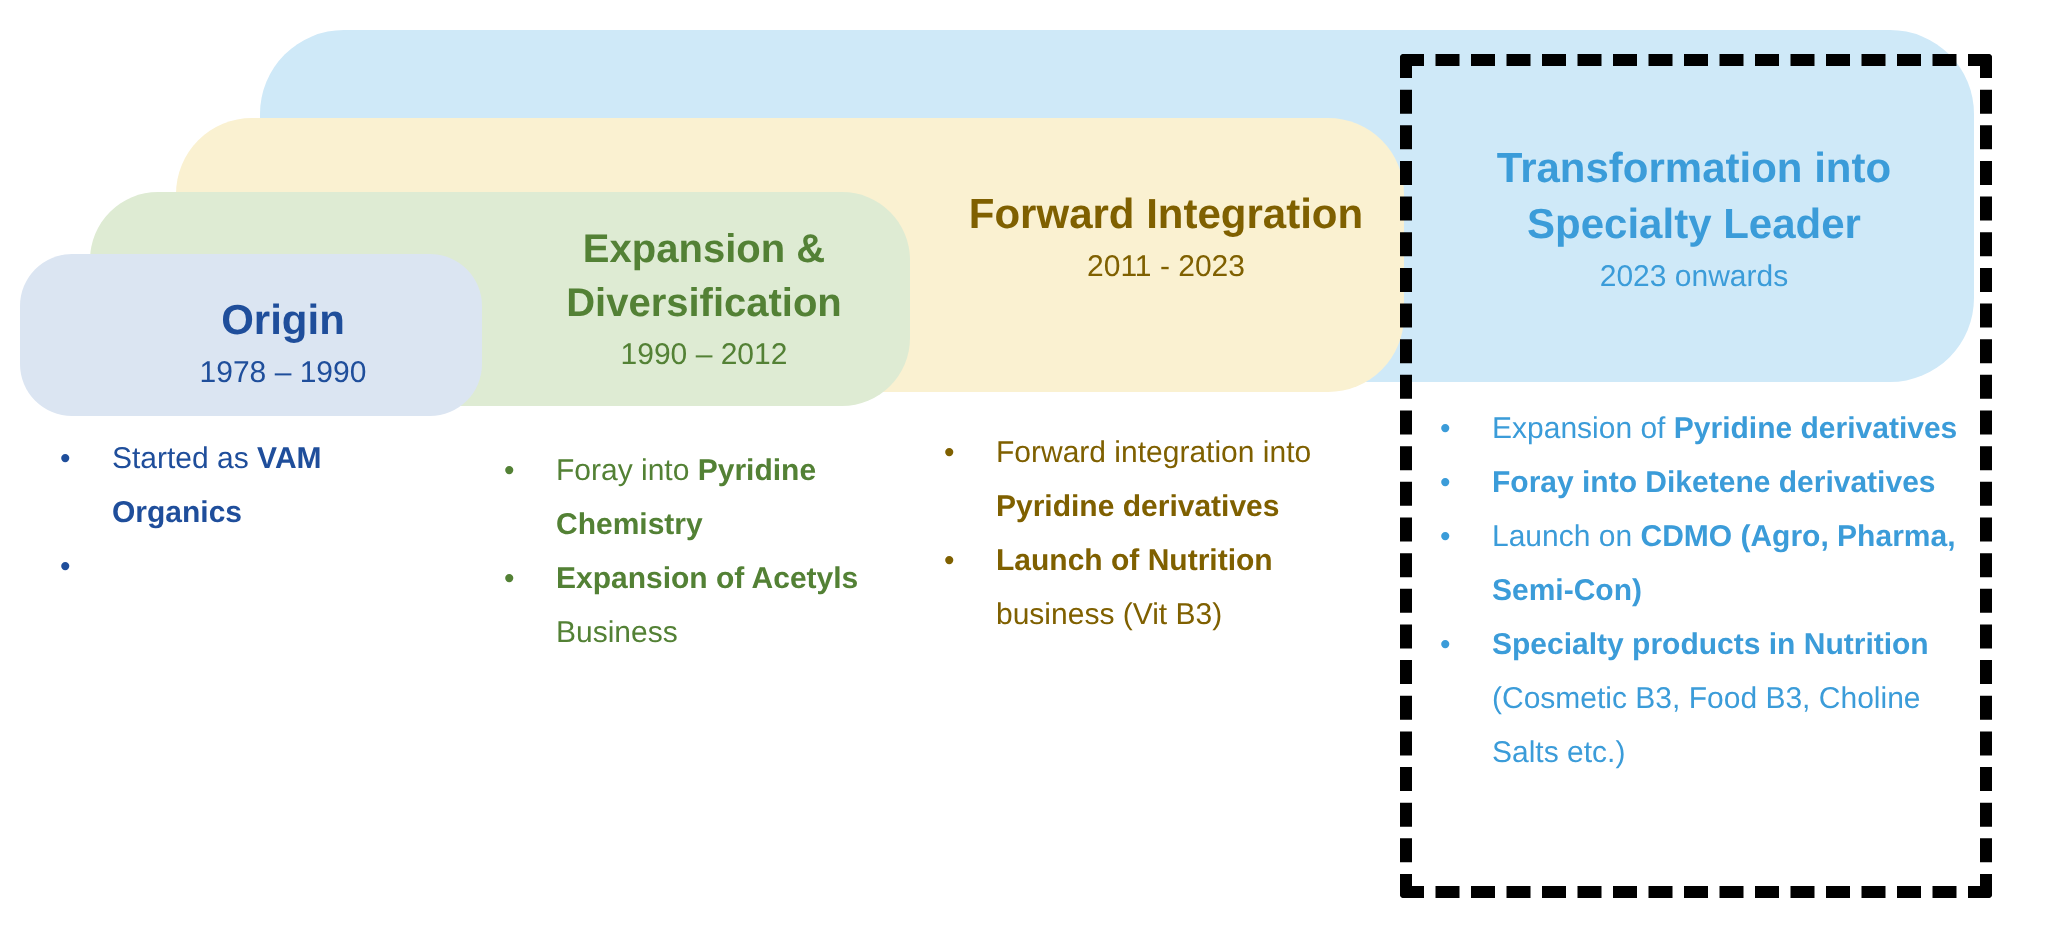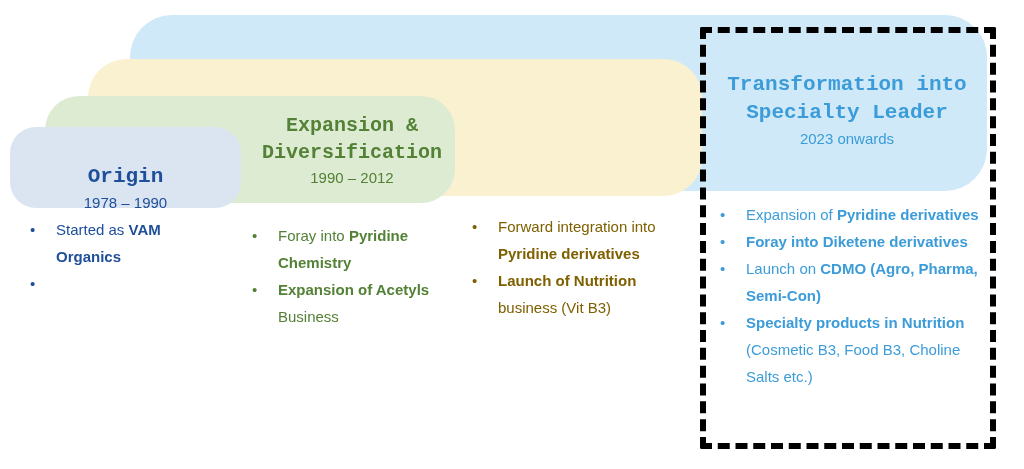--- a/index.html
+++ b/index.html
@@ -12,23 +12,23 @@
   .band-back   { left:130px; top:15px;  width:857px; height:176px; background:#CFE9F8; border-radius:42px; }
   .band-yellow { left:88px;  top:59px;  width:614px; height:137px; background:#FAF1D1; border-radius:38px; }
   .band-green  { left:45px;  top:96px;  width:410px; height:107px; background:#DEEBD3; border-radius:34px; }
   .band-origin { left:10px;  top:127px; width:231px; height:81px;  background:#DBE5F2; border-radius:26px; }
   .dashed-box {
     position:absolute; left:700px; top:27px; width:296px; height:422px;
     border:6px dashed #000; box-sizing:border-box; border-radius:2px;
     background:transparent;
   }
   .phase-header { position:absolute; text-align:center; }
-  .phase-title  { font-weight:700; font-size:21px; line-height:28px;font-family:Liberation Mono, monospace; }
+  .phase-title  { font-weight:700; font-size:21px; line-height:28px; }
   .phase-sub    { font-size:15px; line-height:23px; }
-  .hdr-origin    { left:10px;  top:147px; width:231px; color:#1F4E9B;margin-top:16px; }
+  .hdr-origin    { left:26px;  top:147px; width:231px; color:#1F4E9B; }
   .hdr-expansion { left:248px; top:112px; width:208px; color:#538135;text-align:center; }
   .hdr-expansion .phase-title { font-size:20px; line-height:27px; }
   .hdr-forward   { left:478px; top:94px;  width:210px; color:#7F6000; }
   .hdr-transform { left:714px; top:71px;  width:266px; color:#3B9CD9; }
   ul.bullets { position:absolute; margin:0; padding:0; list-style:none; font-size:15px; }
   ul.bullets li { display:flex; line-height:27px; }
   ul.bullets .dot { flex:0 0 26px; text-align:left; padding-left:4px; }
   ul.bullets .txt b { font-weight:700; }
   .list-origin    { left:26px;  top:216px; width:178px; color:#1F4E9B; }
   .list-expansion { left:248px; top:222px; width:192px; color:#538135; }
@@ -47,20 +47,24 @@
 
   <div class="dashed-box"></div>
 
   <div class="phase-header hdr-origin">
     <div class="phase-title">Origin</div>
     <div class="phase-sub">1978 – 1990</div>
   </div>
   <div class="phase-header hdr-expansion">
     <div class="phase-title">Expansion &amp; Diversification</div>
     <div class="phase-sub">1990 – 2012</div>
+  </div>
+  <div class="phase-header hdr-forward">
+    <div class="phase-title">Forward Integration</div>
+    <div class="phase-sub">2011 - 2023</div>
   </div>
   <div class="phase-header hdr-transform">
     <div class="phase-title">Transformation into Specialty Leader</div>
     <div class="phase-sub">2023 onwards</div>
   </div>
 
   <ul class="bullets list-origin">
     <li>
       <span class="dot">•</span>
       <span class="txt"><span>Started as </span><b>VAM Organics</b><span></span></span>

